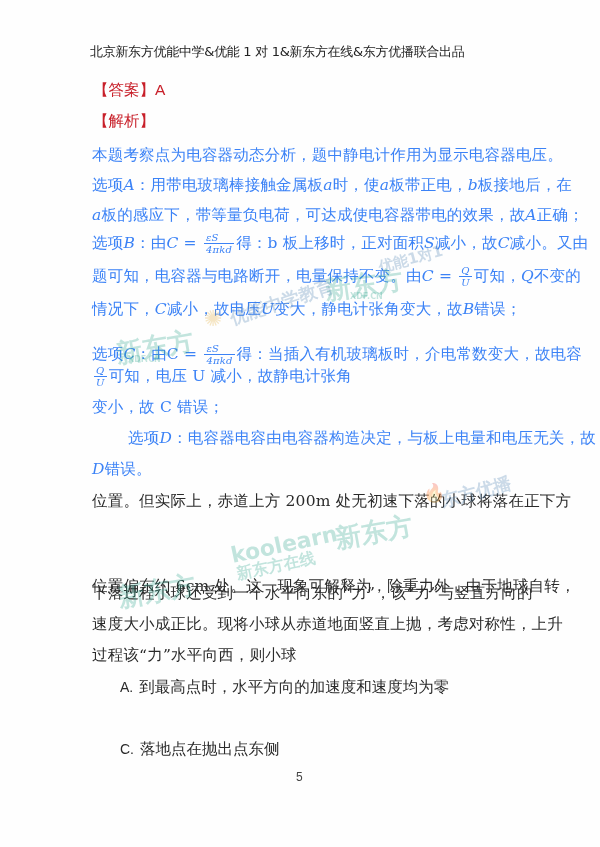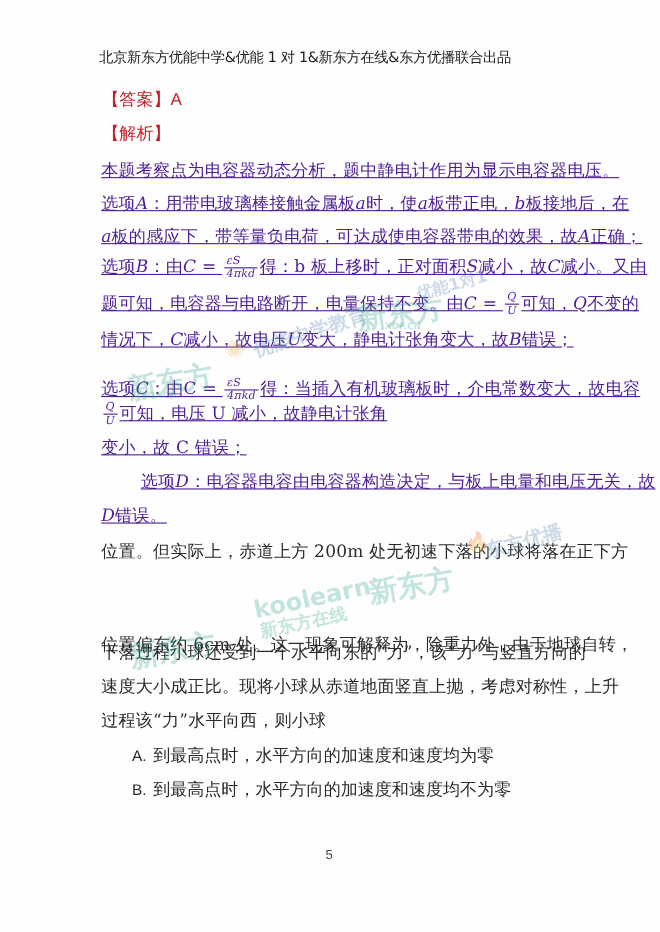--- a/index.html
+++ b/index.html
@@ -10,21 +10,21 @@
   .page { position:absolute; left:0; top:0; width:600px; height:847px;border-radius:20px; }
   .header {
     position:absolute; left:90px; top:43px; font-size:13px; color:#222;
     font-family: "DejaVu Sans", "Liberation Sans", sans-serif; letter-spacing:-0.3px;
   }
   .tag { position:absolute; left:93px; font-size:15.5px; color:#c8202a; }
   .tag .val { color:#c8202a; font-family:"Liberation Sans", sans-serif; }
   .line {
     position:absolute; left:92px; font-size:15.5px; white-space:nowrap; letter-spacing:0.2px;
   }
-  .red { color:#4c1d95;text-decoration:underline; }
+  .red { color:#3b82f6; }
   .black { color:#2a2a2a; }
   .it { font-style:italic; font-family:"DejaVu Serif", serif; }
   .frac { display:inline-block; vertical-align:middle; text-align:left; font-size:10px; line-height:11px; font-style:italic; margin:0 2px; }
   .frac .num { display:block; border-bottom:1px solid currentColor; padding:0 2px; }
   .frac .den { display:block; padding:0 2px; }
   .opt { position:absolute; left:120px; font-size:15.5px; color:#2a2a2a; }
   .opt .letter { font-family:"Liberation Sans", sans-serif; font-size:14px; margin-right:6px; }
   .pagenum { position:absolute; left:296px; top:770px; font-size:12px; color:#444; font-family:"Liberation Sans", sans-serif; }
   .wm { position:absolute; font-family:"DejaVu Sans", sans-serif; font-weight:bold; opacity:0.28; white-space:nowrap; pointer-events:none; }
   .wm-teal { color:#2aa38c; }
@@ -80,22 +80,22 @@
 
   <div class="line black" style="top:491px;">位置。但实际上，赤道上方 200m 处无初速下落的小球将落在正下方</div>
   <div class="line black" style="top:576px;">位置偏东约 6cm 处。这一现象可解释为，除重力外，由于地球自转，</div>
   <div class="line black" style="top:583px;">下落过程小球还受到一个水平向东的“力”，该“力”与竖直方向的</div>
   <div class="line black" style="top:614px;">速度大小成正比。现将小球从赤道地面竖直上抛，考虑对称性，上升</div>
   <div class="line black" style="top:645px;">过程该“力”水平向西，则小球</div>
 
   <div class="opt" style="top:677px;">
     <span class="letter">A.</span><span>到最高点时，水平方向的加速度和速度均为零</span>
   </div>
-  <div class="opt" style="top:708px;">
-    <span class="letter">B.</span><span>到最高点时，水平方向的加速度和速度均不为零</span>
+  <div class="opt" style="top:739px;">
+    <span class="letter">C.</span><span>落地点在抛出点东侧</span>
   </div>
 
   <div class="pagenum">5</div>
 
   <div class="wm wm-blue" style="left:378px; top:250px; font-size:15px; transform:rotate(-15deg);">优能1对1</div>
   <div class="wm wm-teal" style="left:325px; top:268px; font-size:26px; transform:rotate(-8deg);">新东方</div>
   <div class="wm wm-teal" style="left:350px; top:292px; font-size:8px;">XDF.CN</div>
   <div class="wm wm-blue" style="left:228px; top:290px; font-size:18px; transform:rotate(-18deg);">优能中学教育</div>
   <div class="wm wm-gold" style="left:204px; top:306px; font-size:22px;">✺</div>
   <div class="wm wm-teal" style="left:116px; top:330px; font-size:26px; transform:rotate(-10deg);">新东方</div>

